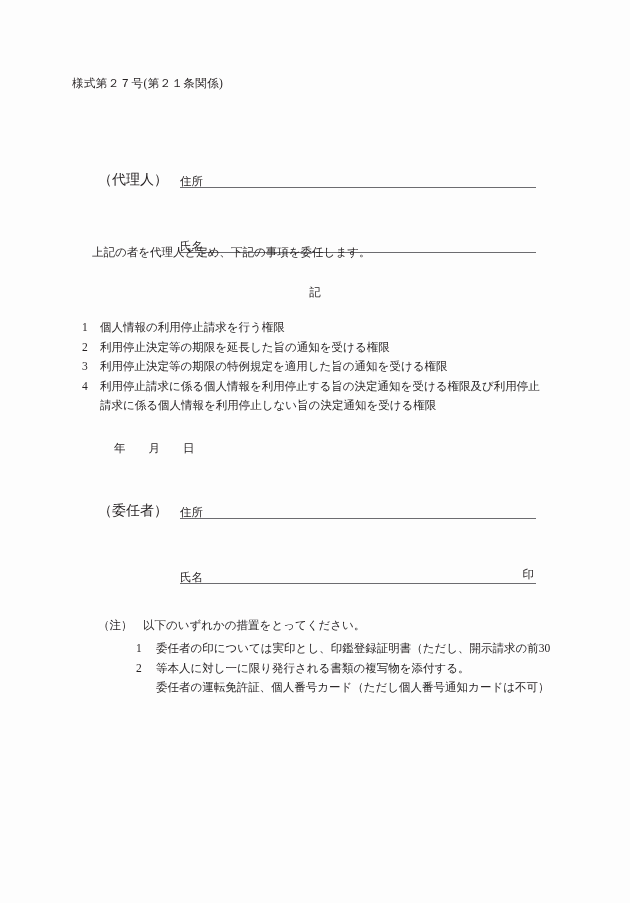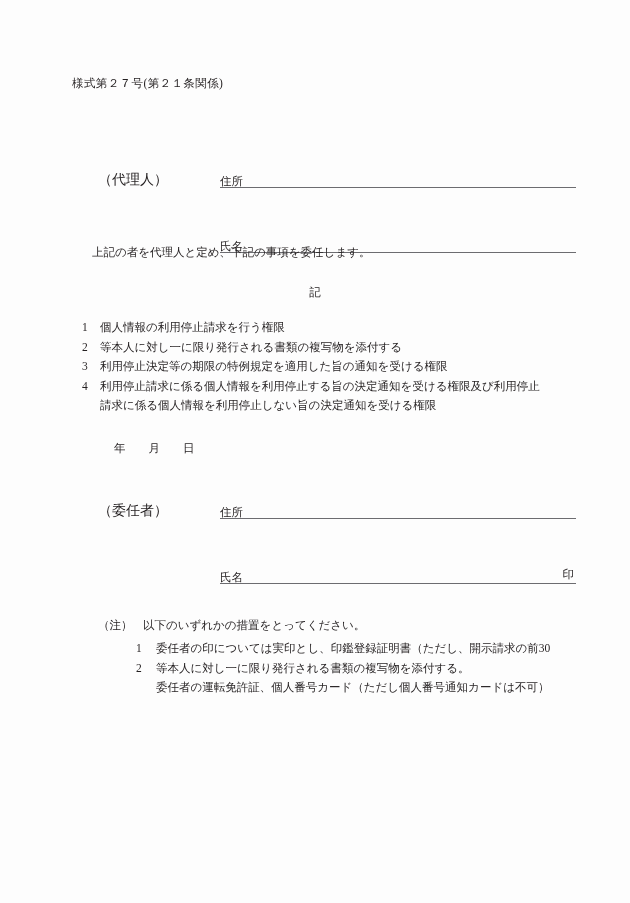--- a/index.html
+++ b/index.html
@@ -58,21 +58,20 @@
     white-space: pre;
   }
   .field {
     position: absolute;
     left: 82px;
     top: 3px;
     width: 356px;
     border-bottom: 1px solid #6c6c70;
     height: 17px;
     box-sizing: border-box;
-    margin-left: 40px;
   }
   .field-label {
     font-size: 11.5px;
     white-space: pre;
     line-height: 15px;
   }
   .field-suffix {
     position: absolute;
     right: 2px;
     top: 0;
@@ -172,21 +171,21 @@
 
   <div class="powers">
 
     <div class="power-item">
       <span class="power-num">1</span>
       <span class="power-text">個人情報の利用停止請求を行う権限</span>
     </div>
 
     <div class="power-item">
       <span class="power-num">2</span>
-      <span class="power-text">等本人に対し一に限り発行される書類の複写物を添付する</span>
+      <span class="power-text">利用停止決定等の期限を延長した旨の通知を受ける権限</span>
     </div>
 
     <div class="power-item">
       <span class="power-num">3</span>
       <span class="power-text">利用停止決定等の期限の特例規定を適用した旨の通知を受ける権限</span>
     </div>
 
     <div class="power-item">
       <span class="power-num">4</span>
       <span class="power-text">利用停止請求に係る個人情報を利用停止する旨の決定通知を受ける権限及び利用停止</span>

